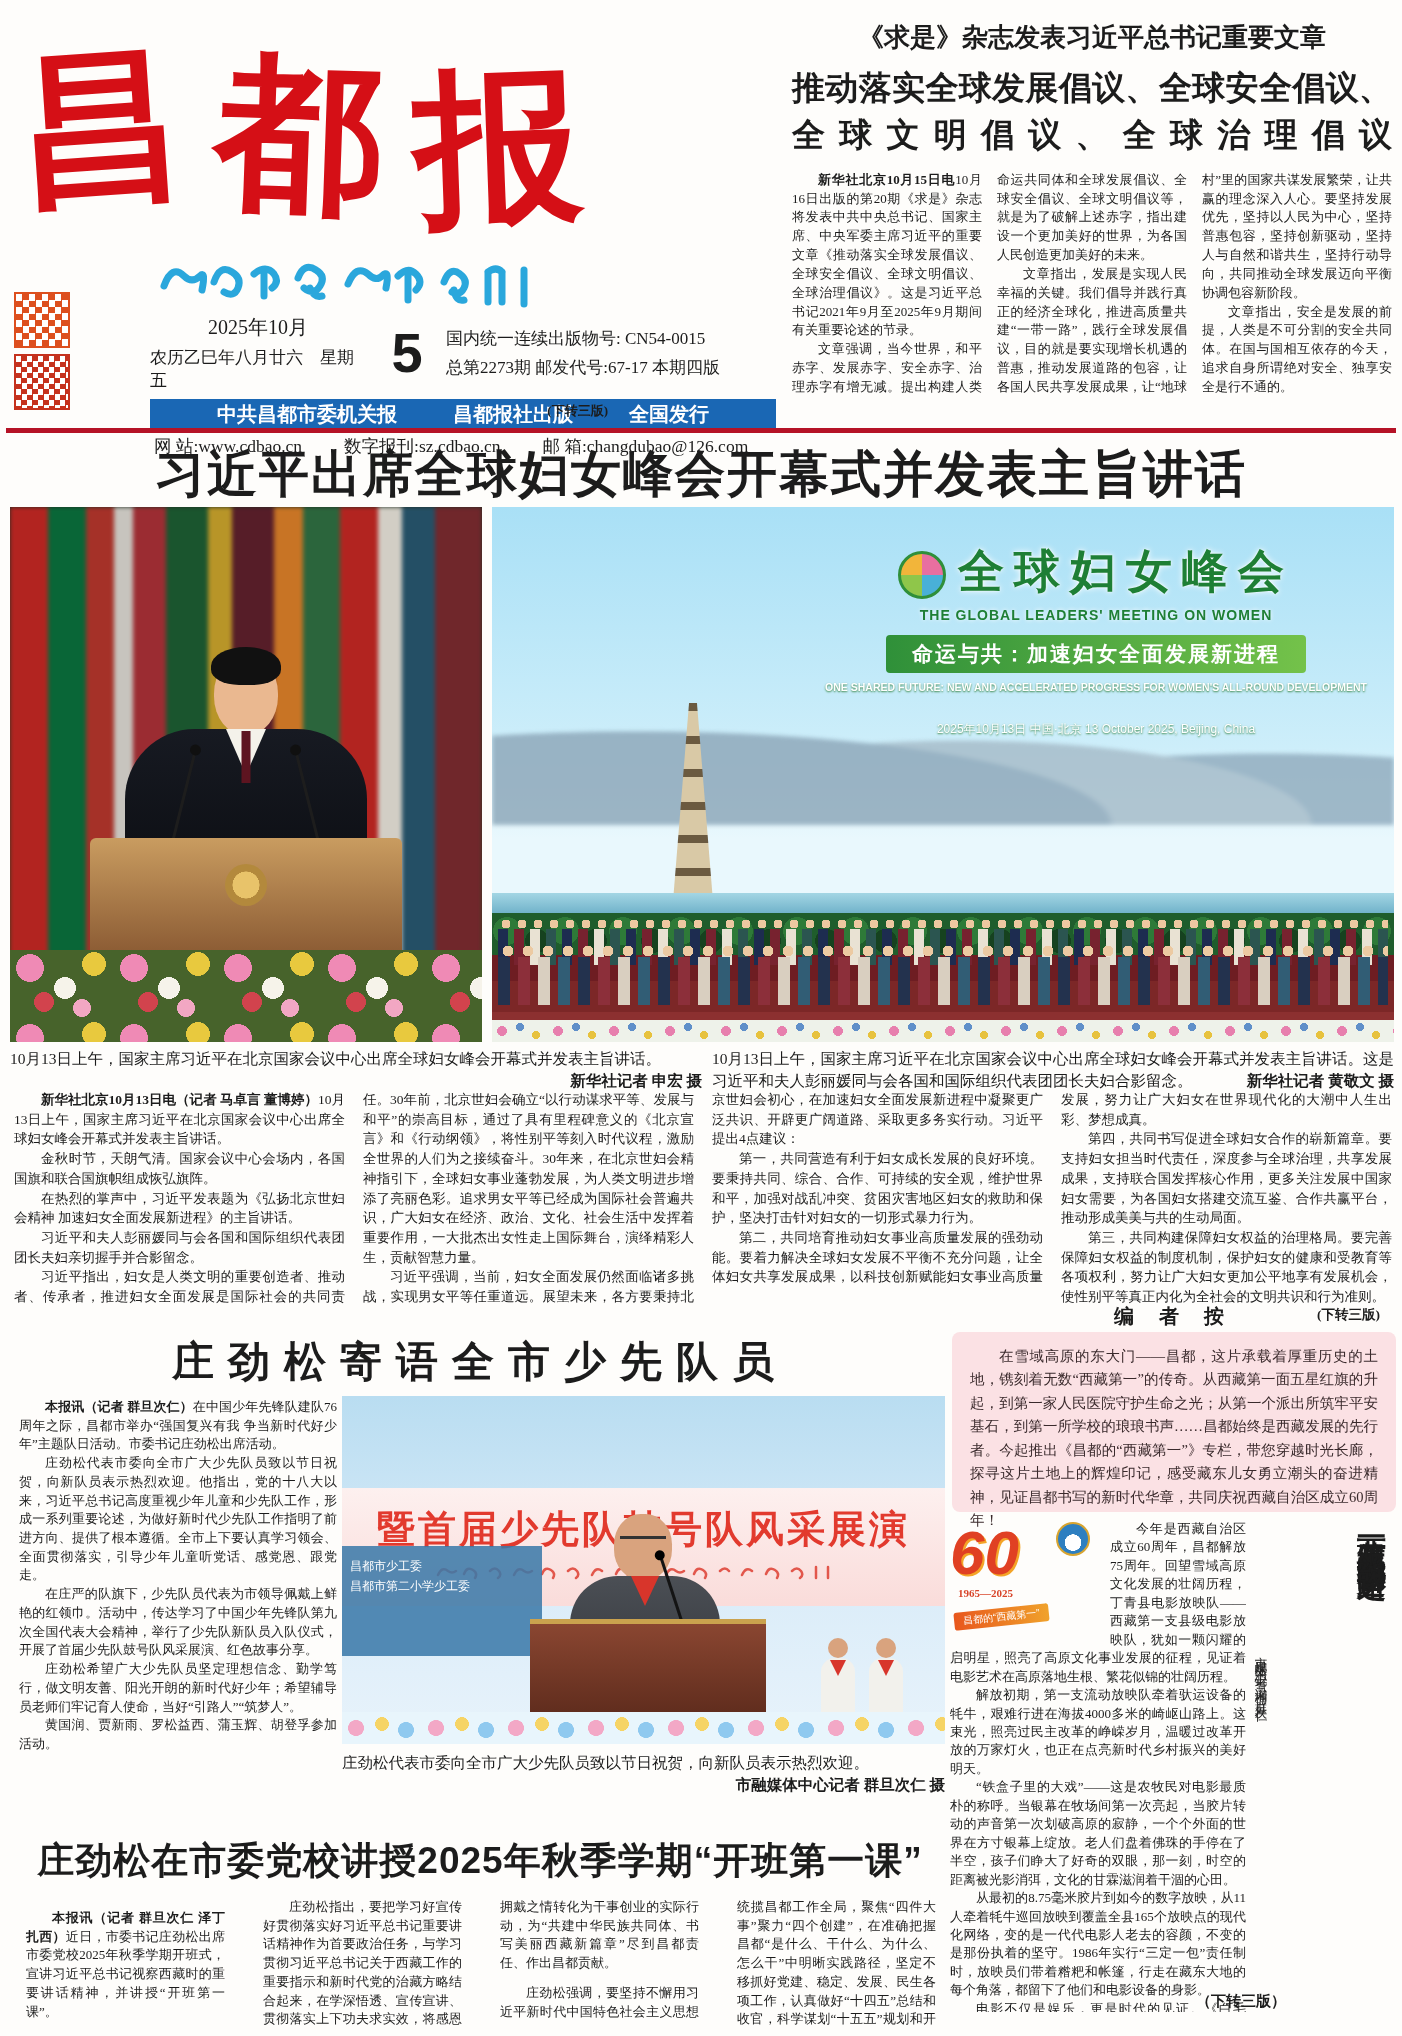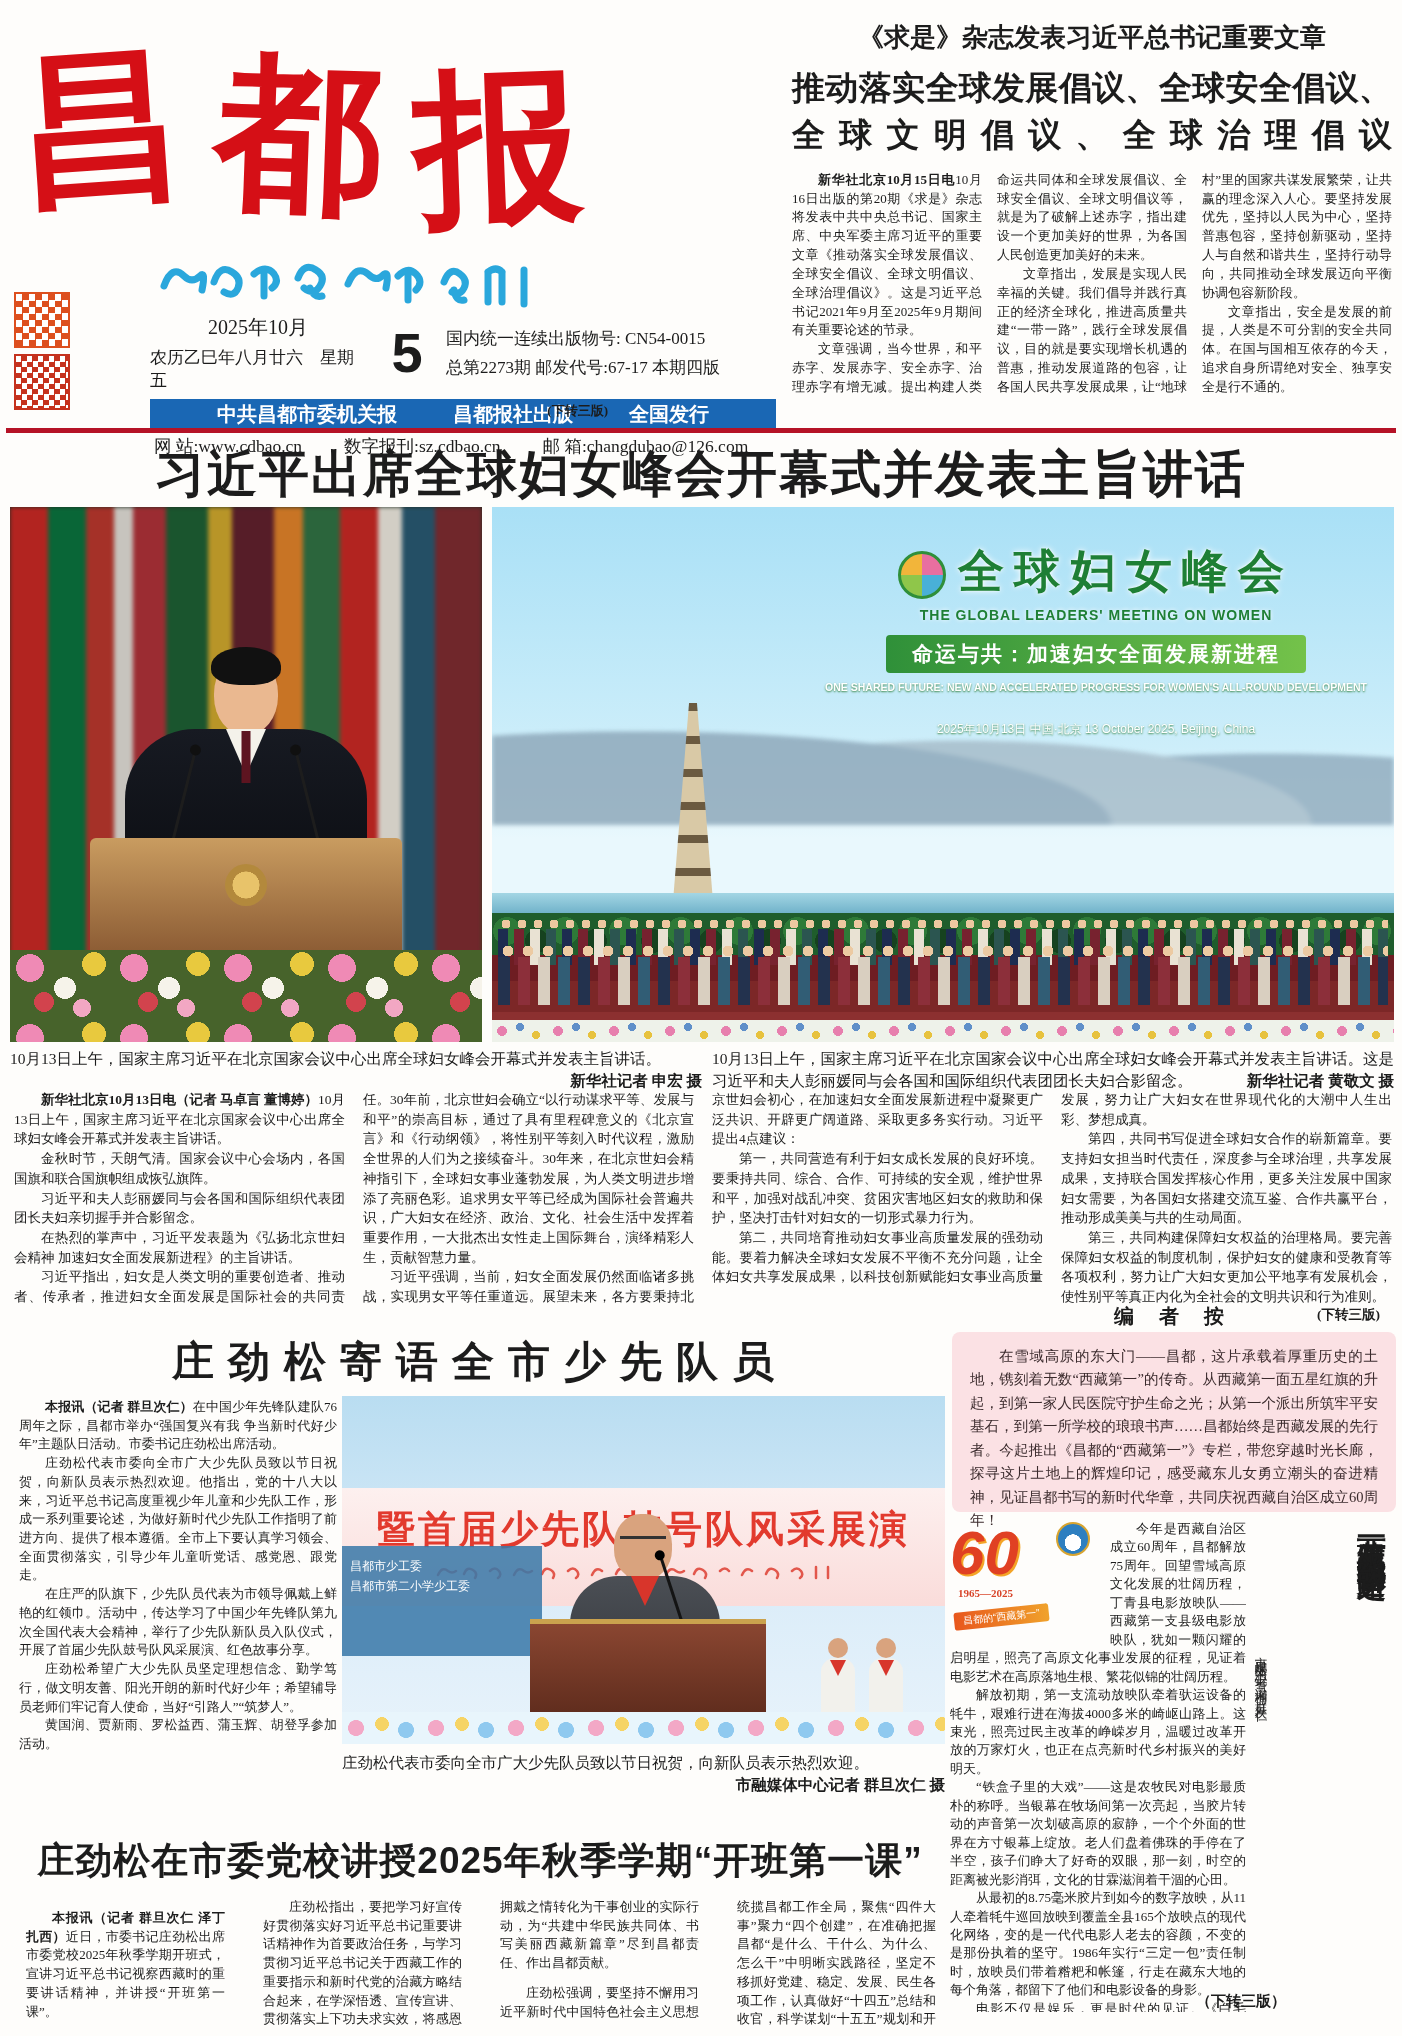--- a/index.html
+++ b/index.html
@@ -322,22 +322,22 @@
     <span class="credit">新华社记者 申宏 摄</span>
   </div>
   <div class="caption caption-right">
     <span>10月13日上午，国家主席习近平在北京国家会议中心出席全球妇女峰会开幕式并发表主旨讲话。这是习近平和夫人彭丽媛同与会各国和国际组织代表团团长夫妇合影留念。</span>
     <span class="credit">新华社记者 黄敬文 摄</span>
   </div>
 
   <div class="summit-body">
     <p><b>新华社北京10月13日电（记者 马卓言 董博婷）</b><span>10月13日上午，国家主席习近平在北京国家会议中心出席全球妇女峰会开幕式并发表主旨讲话。</span></p>
     <p>金秋时节，天朗气清。国家会议中心会场内，各国国旗和联合国旗帜组成恢弘旗阵。</p>
+    <p ã="">在热烈的掌声中，习近平发表题为《弘扬北京世妇会精神 加速妇女全面发展新进程》的主旨讲话。</p>
     <p>习近平和夫人彭丽媛同与会各国和国际组织代表团团长夫妇亲切握手并合影留念。</p>
-    <p ã="">在热烈的掌声中，习近平发表题为《弘扬北京世妇会精神 加速妇女全面发展新进程》的主旨讲话。</p>
     <p>习近平指出，妇女是人类文明的重要创造者、推动者、传承者，推进妇女全面发展是国际社会的共同责任。30年前，北京世妇会确立“以行动谋求平等、发展与和平”的崇高目标，通过了具有里程碑意义的《北京宣言》和《行动纲领》，将性别平等刻入时代议程，激励全世界的人们为之接续奋斗。30年来，在北京世妇会精神指引下，全球妇女事业蓬勃发展，为人类文明进步增添了亮丽色彩。追求男女平等已经成为国际社会普遍共识，广大妇女在经济、政治、文化、社会生活中发挥着重要作用，一大批杰出女性走上国际舞台，演绎精彩人生，贡献智慧力量。</p>
     <p>习近平强调，当前，妇女全面发展仍然面临诸多挑战，实现男女平等任重道远。展望未来，各方要秉持北京世妇会初心，在加速妇女全面发展新进程中凝聚更广泛共识、开辟更广阔道路、采取更多务实行动。习近平提出4点建议：</p>
     <p>第一，共同营造有利于妇女成长发展的良好环境。要秉持共同、综合、合作、可持续的安全观，维护世界和平，加强对战乱冲突、贫困灾害地区妇女的救助和保护，坚决打击针对妇女的一切形式暴力行为。</p>
     <p>第二，共同培育推动妇女事业高质量发展的强劲动能。要着力解决全球妇女发展不平衡不充分问题，让全体妇女共享发展成果，以科技创新赋能妇女事业高质量发展，努力让广大妇女在世界现代化的大潮中人生出彩、梦想成真。</p>
     <p>第四，共同书写促进全球妇女合作的崭新篇章。要支持妇女担当时代责任，深度参与全球治理，共享发展成果，支持联合国发挥核心作用，更多关注发展中国家妇女需要，为各国妇女搭建交流互鉴、合作共赢平台，推动形成美美与共的生动局面。</p>
     <p>第三，共同构建保障妇女权益的治理格局。要完善保障妇女权益的制度机制，保护妇女的健康和受教育等各项权利，努力让广大妇女更加公平地享有发展机会，使性别平等真正内化为全社会的文明共识和行为准则。</p>
   </div>
   <div class="s-turn turn-note">(下转三版)</div>
 
   <h2 class="pioneers-headline sans">庄劲松寄语全市少先队员</h2>

